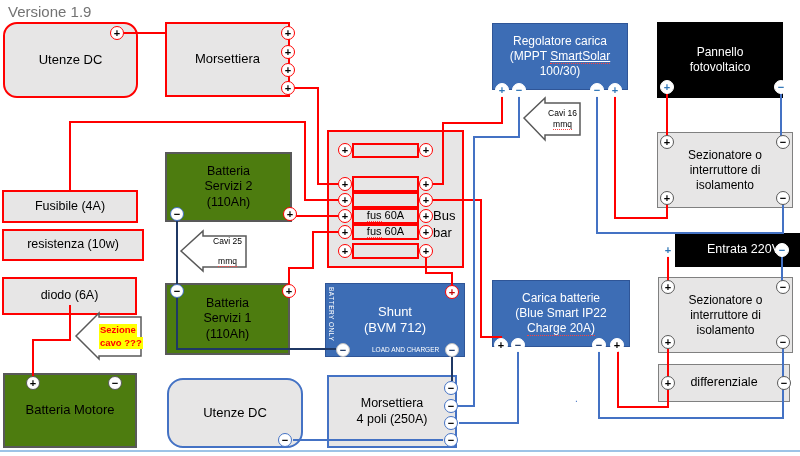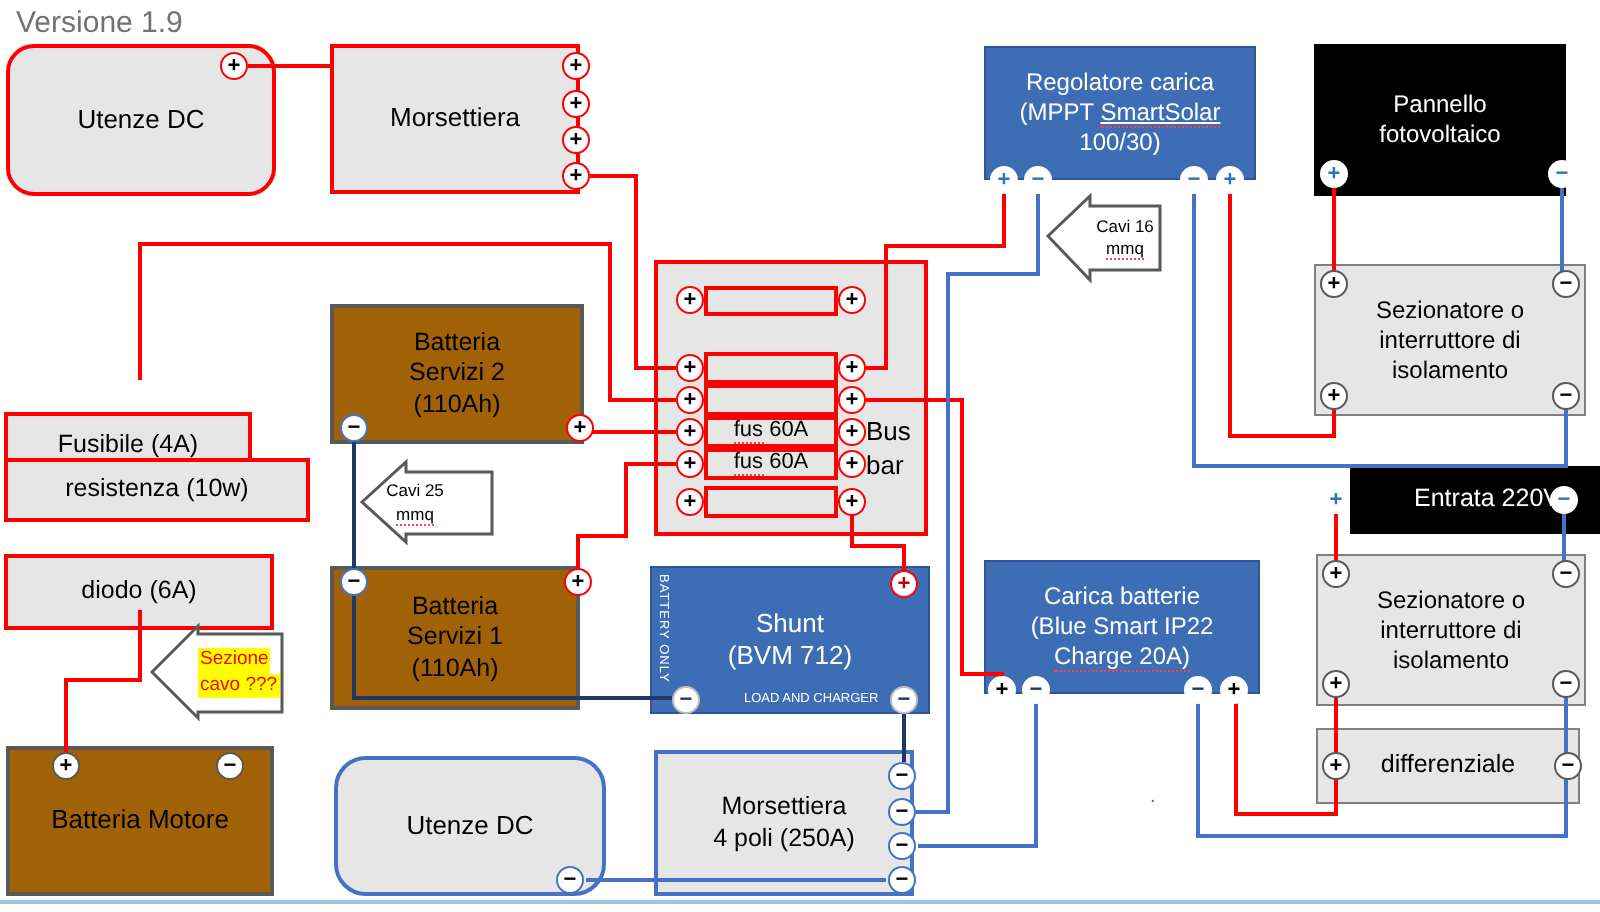--- a/index.html
+++ b/index.html
@@ -4,39 +4,39 @@
 <style>
   html,body{margin:0;padding:0;background:#fff;}
   #stage{position:relative;width:800px;height:456px;background:#ffffff;
          font-family:"Liberation Sans",sans-serif;overflow:hidden;color:#000;}
   .box{position:absolute;box-sizing:border-box;display:flex;flex-direction:column;
        justify-content:center;align-items:center;text-align:center;z-index:1;}
   .box .bl{line-height:1.25;white-space:nowrap;}
   .box.red{background:#E7E6E6;border:2px solid #FF0000;}
   .box.redframe{background:#E7E6E6;border:2px solid #FF0000;}
   .box.gray{background:#E7E6E6;border:1.5px solid #808080;}
-  .box.grayd{background:#a16207;border:2px solid #595959;}
+  .box.grayd{background:#4d7c0f;border:2px solid #595959;}
   .box.blue{background:#3D6DB5;border:1.5px solid #2F5597;color:#fff;}
   .box.black{background:#000;color:#fff;}
   .box.blueb{background:#E7E6E6;border:2px solid #4472C4;}
   #wires,#callout-svg{position:absolute;left:0;top:0;z-index:5;pointer-events:none;}
   #terms{position:absolute;left:0;top:0;width:100%;height:100%;z-index:6;}
   #overlay{position:absolute;left:0;top:0;width:100%;height:100%;z-index:7;}
   .term{position:absolute;width:14px;height:14px;border-radius:50%;background:#fff;
         border:1.5px solid #000;box-sizing:border-box;display:flex;align-items:center;
         justify-content:center;font-size:11px;font-weight:bold;line-height:0;}
   .lbl{position:absolute;white-space:nowrap;line-height:1.1;}
   .vert{writing-mode:vertical-rl;letter-spacing:0.5px;}
   .wavy{border-bottom:1.5px dotted #FF4040;}
   .link{text-decoration:underline;border-bottom:1.5px dotted #FF4040;}
   .co-text{position:absolute;display:flex;flex-direction:column;justify-content:center;
            align-items:center;z-index:8;}
   .co-text.hl{align-items:flex-start;}
   .co-text .bl{line-height:1.35;white-space:nowrap;}
-  .co-text.hl .bl{background:#FFFF00;color:#FF0000;padding:0 1px;}
+  .co-text.hl .bl{background:#FFFF00;color:#FF0000;padding:0 1px;font-weight:bold;}
   #divider{position:absolute;left:0;top:450px;width:800px;height:2px;background:#9DC3E6;z-index:0;}
 </style>
 </head>
 <body>
 
 <div id="stage">
   <div class="lbl" style="left:8px;top:4px;font-size:15px;color:#737373;">Versione 1.9</div>
   <div id="divider"></div>
   <div id="boxes">
       <div class="box red" style="left: 3px; top: 22px; width: 135px; height: 76px; font-size: 13px; border-radius: 14px;">
@@ -73,24 +73,24 @@
       <div class="box grayd" style="left: 165px; top: 152px; width: 127px; height: 70px; font-size: 12.5px;">
         <div class="bl">Batteria</div>
         <div class="bl">Servizi 2</div>
         <div class="bl">(110Ah)</div>
       </div>
       <div class="box grayd" style="left: 165px; top: 283px; width: 125px; height: 72px; font-size: 12.5px;">
         <div class="bl">Batteria</div>
         <div class="bl">Servizi 1</div>
         <div class="bl">(110Ah)</div>
       </div>
-      <div class="box red" style="left: 2px; top: 190px; width: 124px; height: 33px; font-size: 12.5px; margin-top: 16px;">
+      <div class="box red" style="left: 2px; top: 190px; width: 136px; height: 33px; font-size: 12.5px;">
         <div class="bl">Fusibile (4A)</div>
       </div>
-      <div class="box red" style="left: 2px; top: 229px; width: 153px; height: 32px; font-size: 12.5px; justify-content: center;">
+      <div class="box red" style="left: 2px; top: 229px; width: 142px; height: 32px; font-size: 12.5px; justify-content: center;">
         <div class="bl">resistenza (10w)</div>
       </div>
       <div class="box red" style="left: 2px; top: 277px; width: 135px; height: 38px; font-size: 12.5px;">
         <div class="bl">diodo (6A)</div>
       </div>
       <div class="box grayd" style="left: 3px; top: 373px; width: 134px; height: 75px; font-size: 13px;">
         <div class="bl">Batteria Motore</div>
       </div>
       <div class="box blue" style="left: 325px; top: 283px; width: 140px; height: 74px; font-size: 13px;">
         <div class="bl">Shunt</div>
@@ -309,21 +309,21 @@
   <div id="overlay">
       <svg width="800" height="456" id="callout-svg">
         <polygon points="524,118 545,98 545,103 580,103 580,135 545,135 545,140" fill="#FFFFFF" stroke="#595959" stroke-width="1.5"></polygon>
         <polygon points="181,251 203,231 203,236 246,236 246,267 203,267 203,271" fill="#FFFFFF" stroke="#595959" stroke-width="1.5"></polygon>
         <polygon points="76,336 99,313 99,317 141,317 141,356 99,356 99,359" fill="#FFFFFF" stroke="#595959" stroke-width="1.5"></polygon>
       </svg>
       <div class="co-text" style="left: 545px; top: 103px; width: 35px; height: 32px; font-size: 8.5px;">
         <div class="bl">Cavi 16</div>
         <div class="bl"><span class="wavy">mmq</span></div>
       </div>
-      <div class="co-text" style="left: 186px; top: 236px; width: 43px; height: 31px; font-size: 8.5px;">
+      <div class="co-text" style="left: 206px; top: 236px; width: 43px; height: 31px; font-size: 8.5px; justify-content: space-between;">
         <div class="bl">Cavi 25</div>
         <div class="bl"><span class="wavy">mmq</span></div>
       </div>
       <div class="co-text hl" style="left: 99px; top: 317px; width: 42px; height: 39px; font-size: 9.5px;">
         <div class="bl">Sezione</div>
         <div class="bl">cavo ???</div>
       </div>
       <div class="lbl" style="left: 433px; top: 209px; font-size: 13px; color: rgb(0, 0, 0);">Bus</div>
       <div class="lbl" style="left: 433px; top: 226px; font-size: 13px; color: rgb(0, 0, 0);">bar</div>
       <div class="lbl vert" style="left: 328px; top: 287px; font-size: 6.5px; color: rgb(255, 255, 255);">BATTERY ONLY</div>

